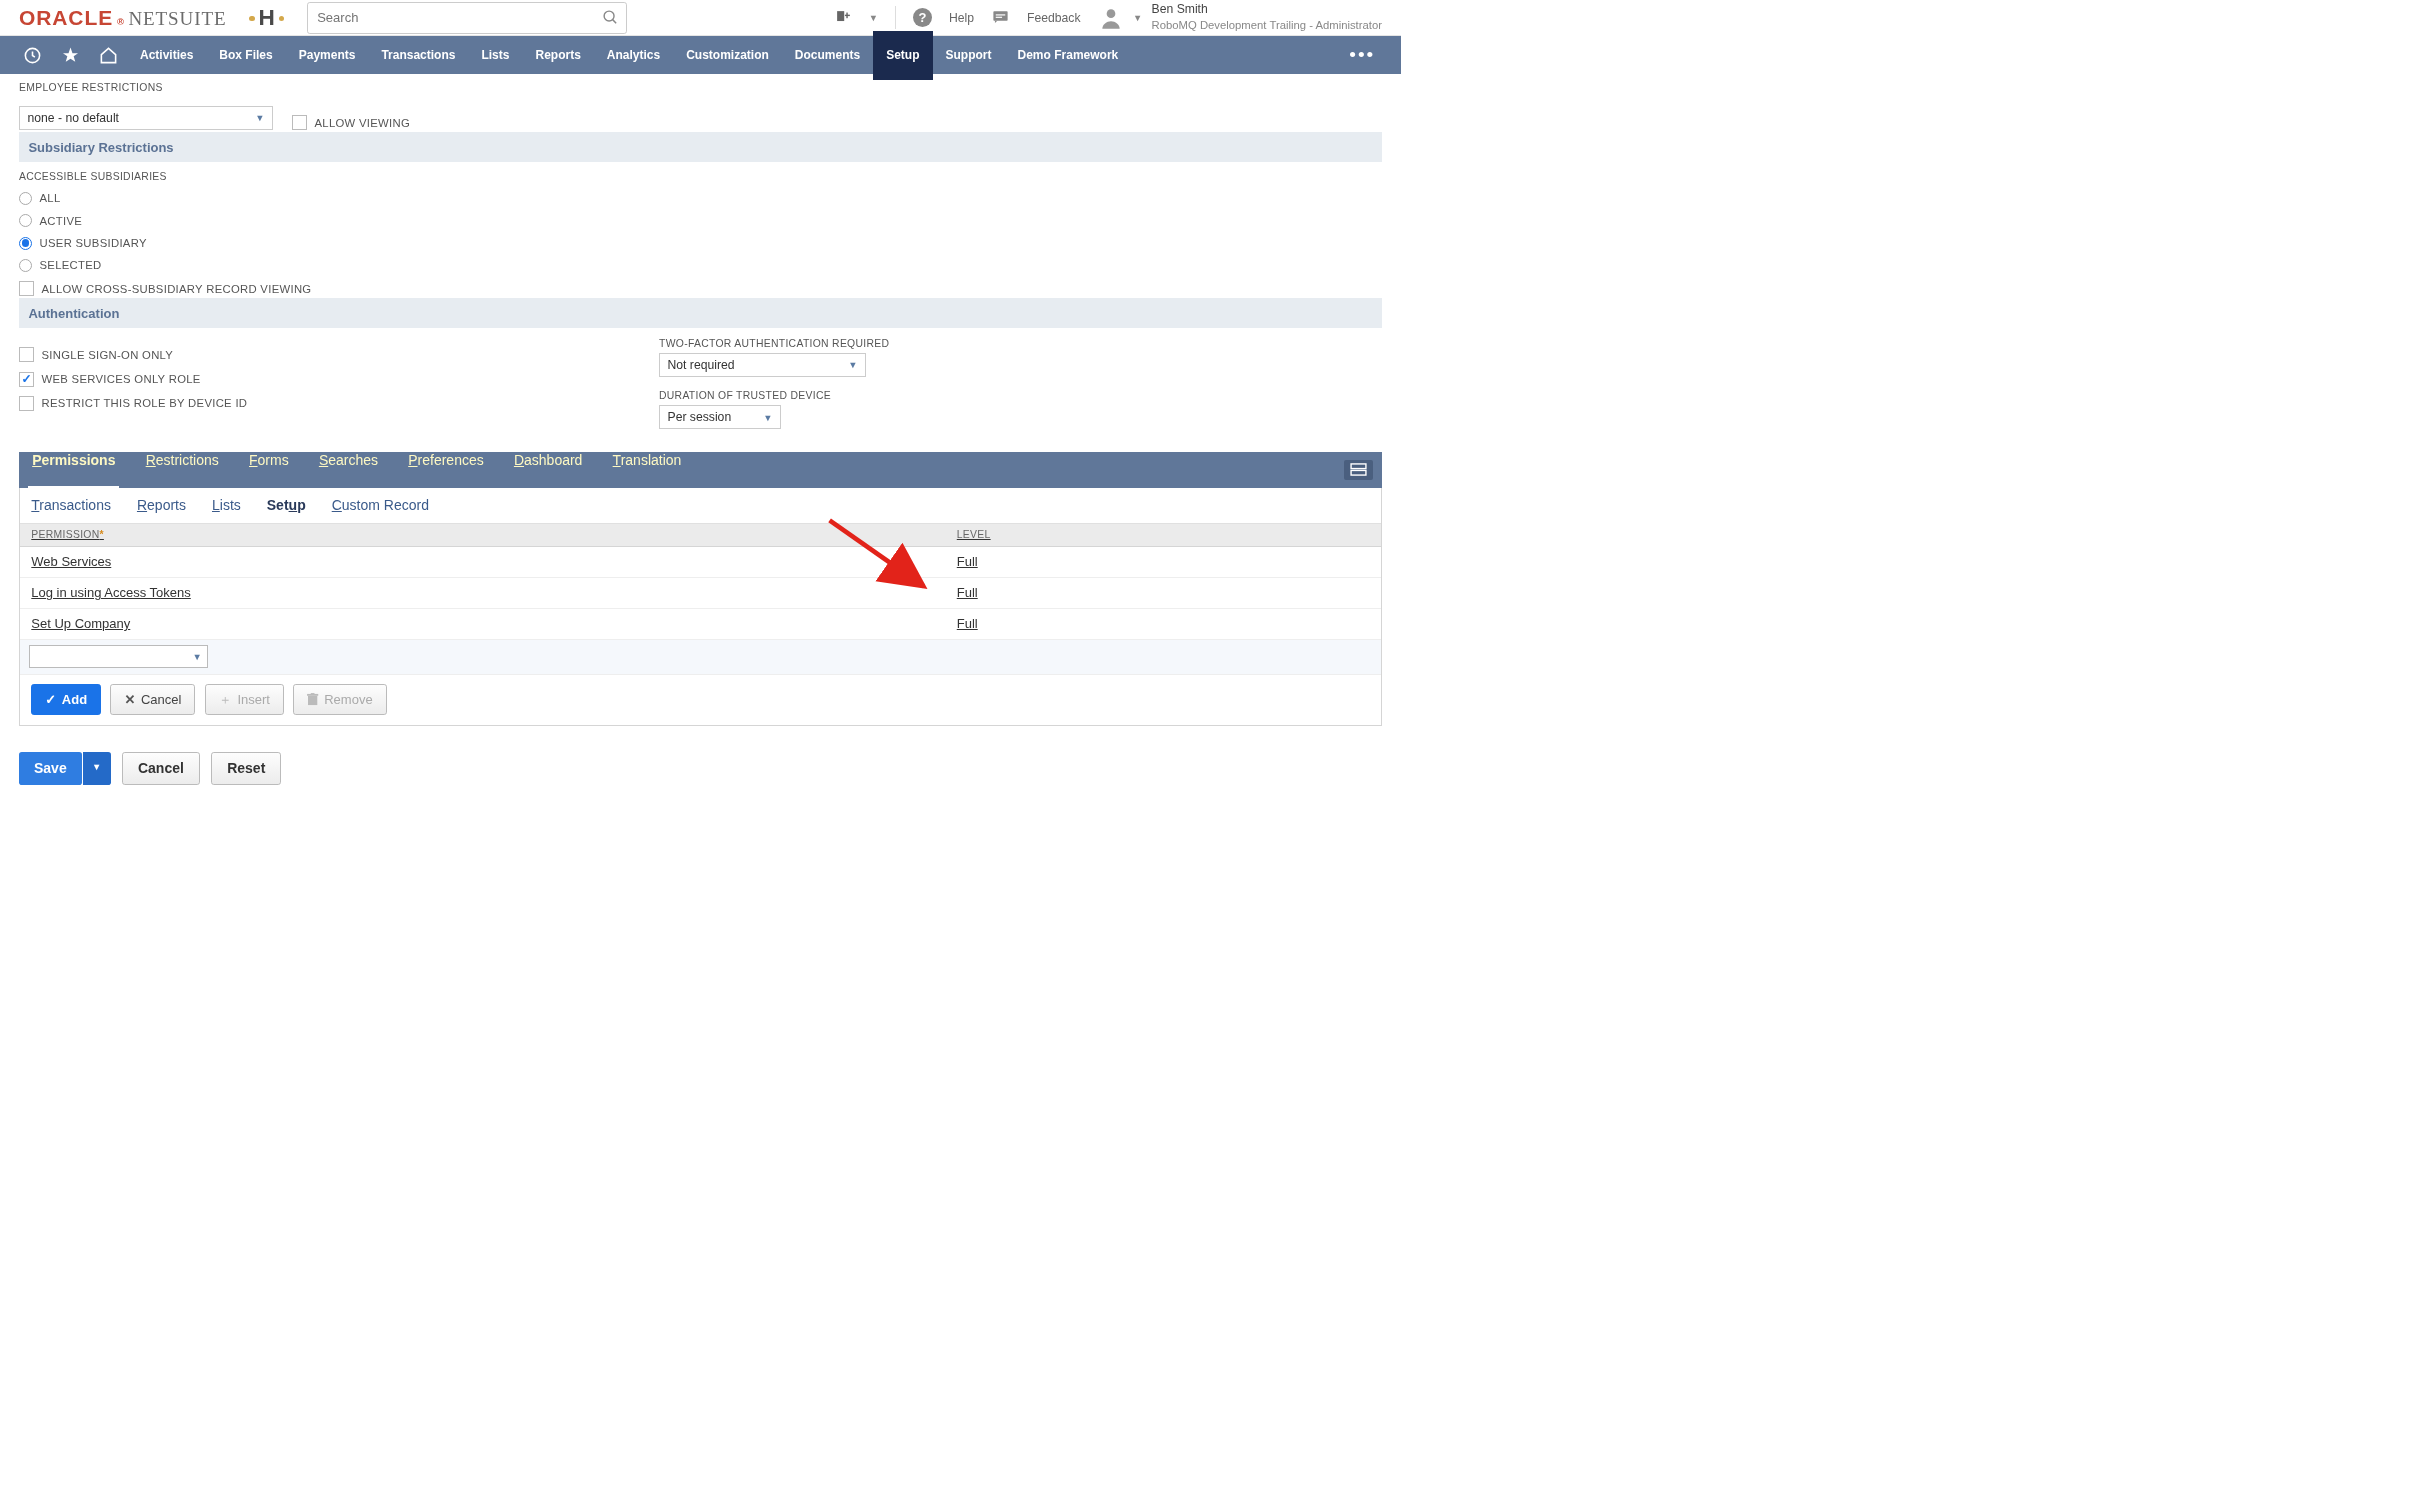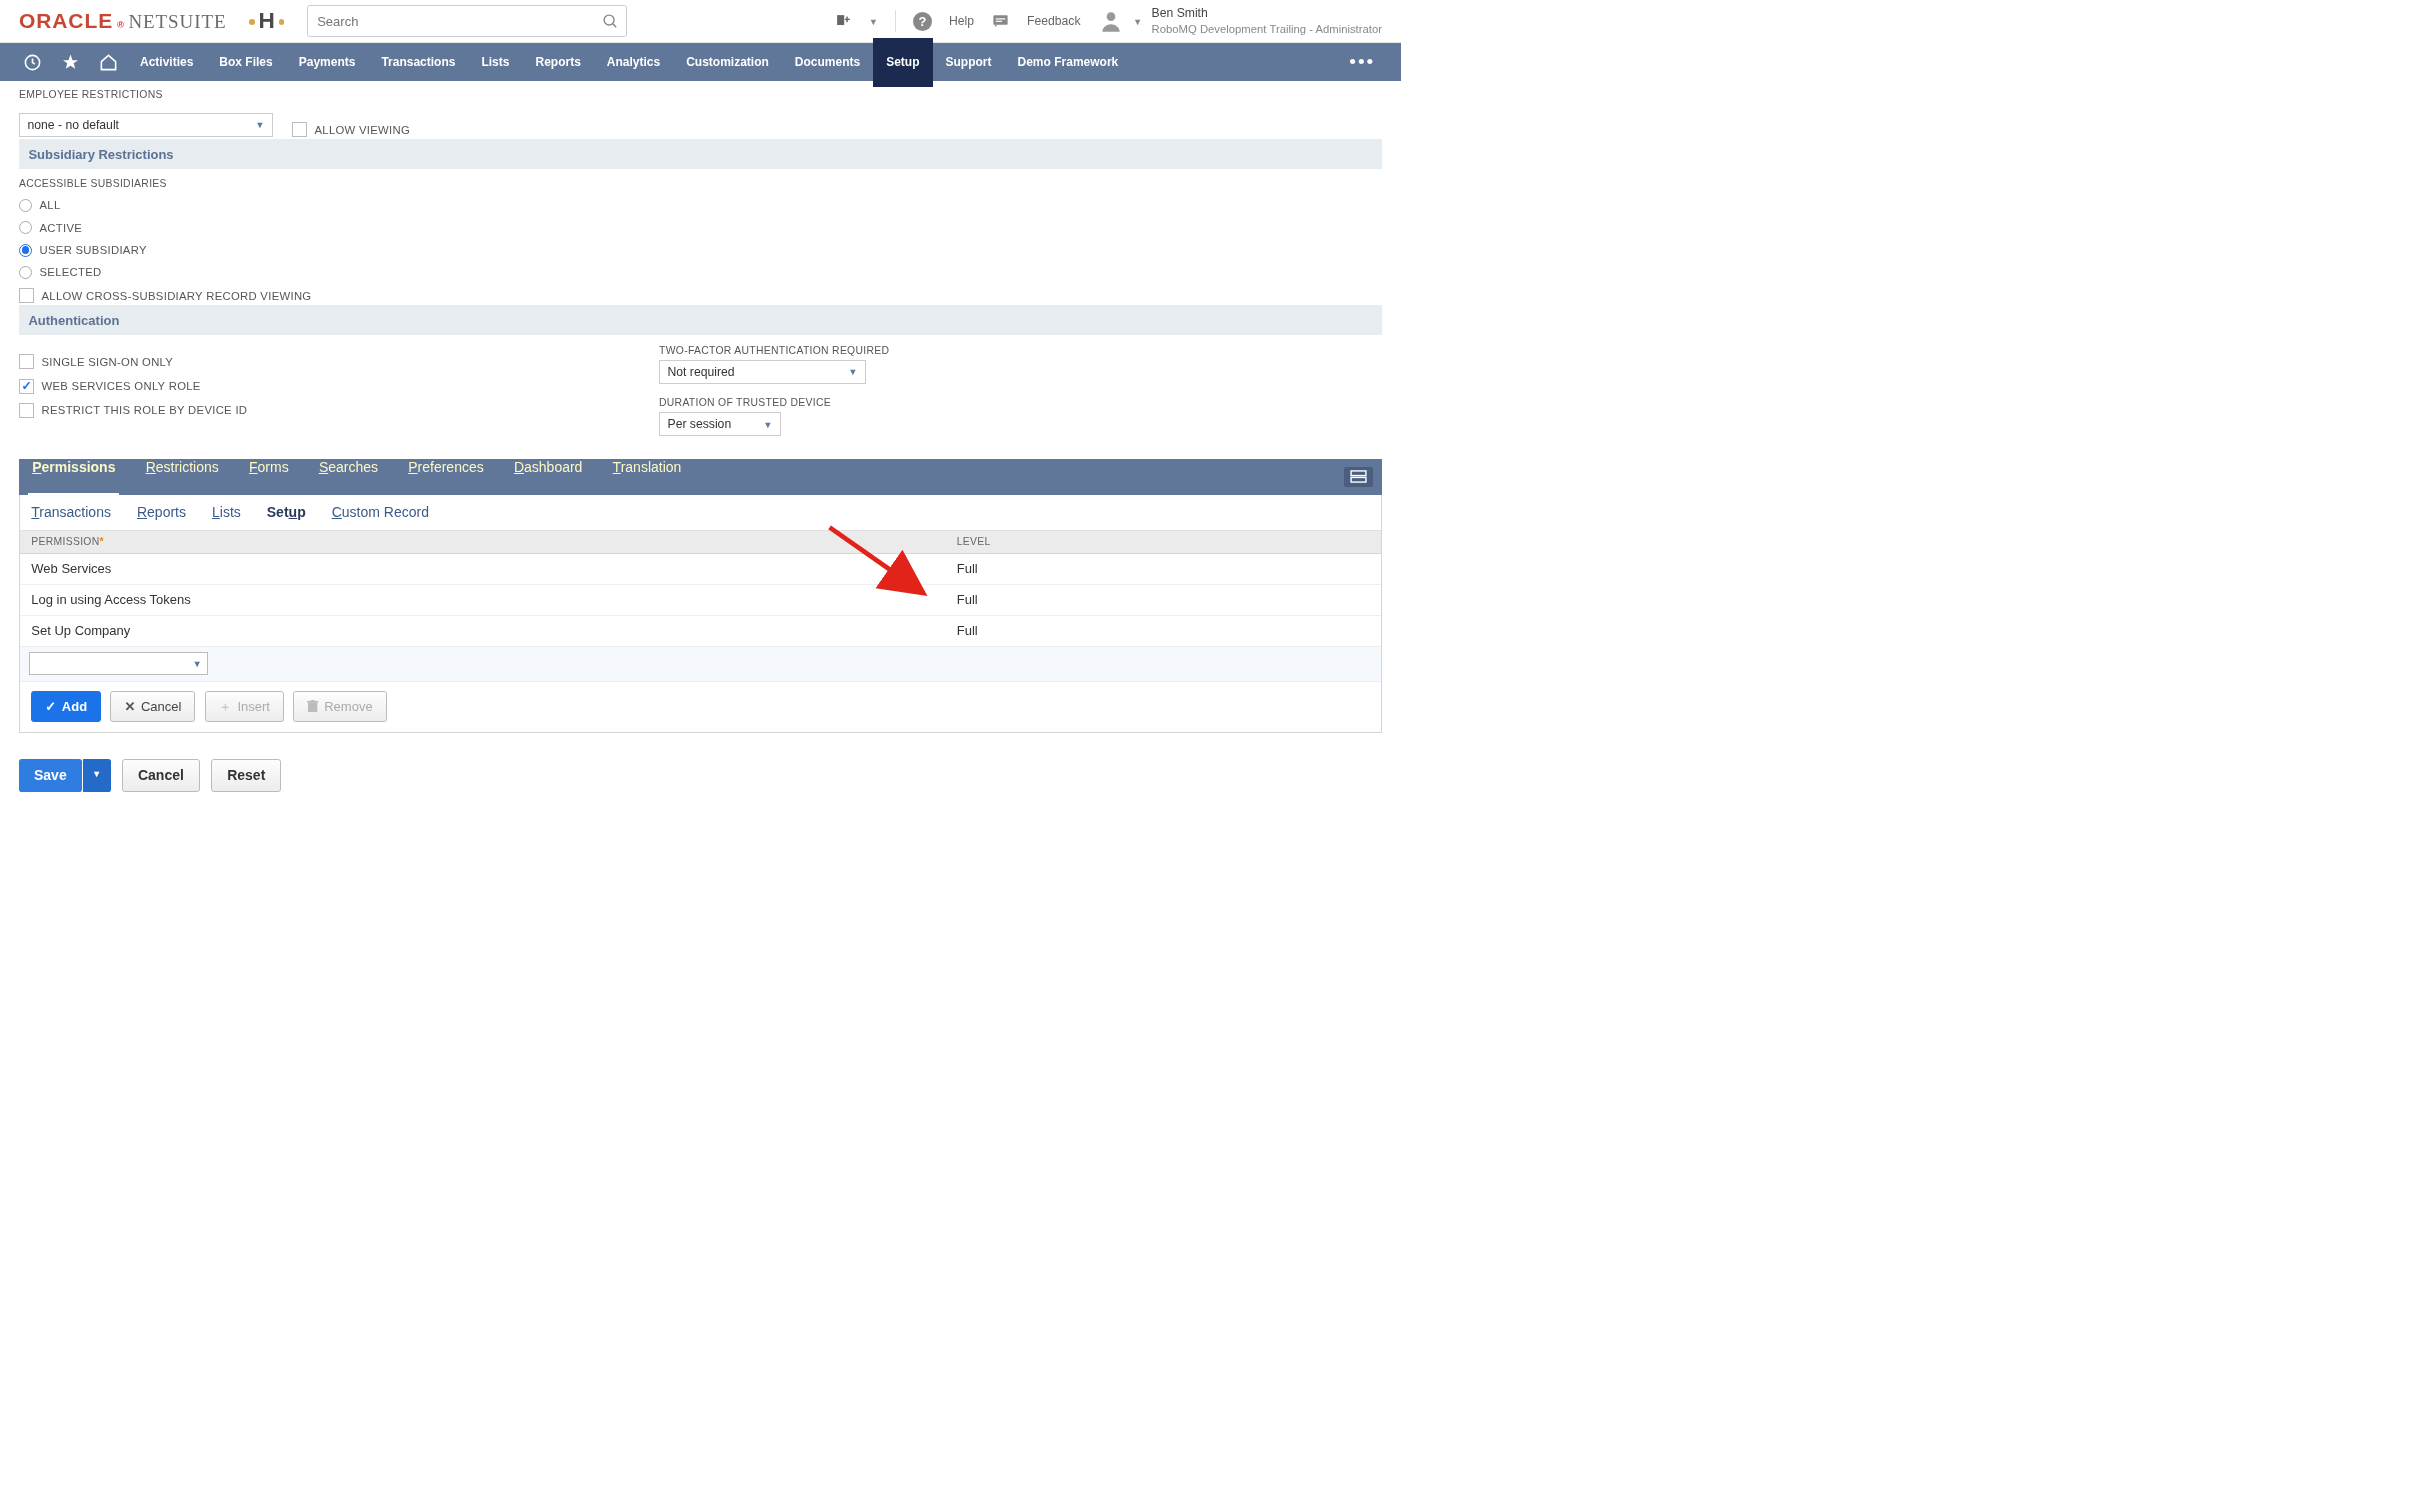--- a/index.html
+++ b/index.html
@@ -1,19 +1,19 @@
 <!DOCTYPE html>
 <html style="font-size:15px"><head>
 <meta charset="utf-8">
 <style>
 * { margin: 0; padding: 0; box-sizing: border-box; }
 body { font-family: Arial, Helvetica, sans-serif; font-size: 12.2px; color: #333; background: #fff; width: 1401px; }
 
 
-.topbar { display: flex; align-items: center; padding: 7.5px 19px; border-bottom: 0.9px solid #e5e5e5; height: 43px; gap: 13px; }
+.topbar { display: flex; align-items: center; padding: 7.5px 19px; border-bottom: 0.9px solid #e5e5e5; height: 36px; gap: 13px; }
 .logo-oracle { font-family: Arial; font-weight: bold; font-size: 21px; color: #c74634; letter-spacing: 0.9px; display: flex; align-items: baseline; gap: 3.8px;}
 .logo-netsuite { font-size: 19px; color: #6b6b6b; font-weight: 300; letter-spacing: 0.9px; font-family: Liberation Serif, serif; }
 .logo-reg { font-size: 9.4px; color: #c74634; vertical-align: top; }
 .logo-h { font-size: 22.6px; font-weight: bold; color: #4a4a4a; margin-left: 19px; position: relative; }
 .logo-h-dot { position: absolute; width: 5.6px; height: 5.6px; background: #d4a84b; border-radius: 50%; top: 11.3px; }
 .search-wrap { margin-left: 19px; position: relative; }
 .search-input { width: 320px; height: 32px; border: 0.9px solid #ccc; border-radius: 2.8px; padding: 0 32px 0 9.4px; font-size: 13px; color: #888; }
 .search-icon-btn { position: absolute; right: 7.5px; top: 7.5px; color: #888; }
 .topbar-right { margin-left: auto; display: flex; align-items: center; gap: 17px; color: #666; font-size: 12.2px; }
 .topbar-right .sep { width: 0.9px; height: 22.6px; background: #ddd; }
@@ -57,21 +57,21 @@
 .subtab-bar { background: #607799; display: flex; align-items: center; height: 36px; margin-top: 22.6px; padding: 0 9.4px; gap: 22.6px; position: relative;}
 .subtab { color: #fef9c3; font-size: 14px; padding: 0 3.8px; height: 36px; display: flex; }
 .subtab.active { font-weight: bold; border-bottom: 2.8px solid #fff; }
 .subtab-view-icon { margin-left: auto; background: #4a5f7f; padding: 3.8px 5.6px; border-radius: 1.9px; }
 
 .inner-tabs { background: #fff; border: 0.9px solid #d5d5d5; border-top: none; }
 .inner-tab-row { display: flex; gap: 26px; padding: 9.4px 11.3px; border-bottom: 0.9px solid #e0e0e0; }
 .inner-tab { color: #3a5a8a; font-size: 14px; }
 .inner-tab.active { font-weight: bold; color: #2a3a5a; }
 
-.perm-table { width: 100%; border-collapse: collapse; }
+.perm-table { width: 100%; border-collapse: collapse; text-decoration: underline; }
 .perm-table th { text-align: left; background: #ebebeb; font-size: 10.4px; color: #666; padding: 5.6px 11.3px; font-weight: normal; letter-spacing: 0.3px; border-bottom: 0.9px solid #d5d5d5; }
 .perm-table th .req { color: #d78b1e; font-weight: bold; }
 .perm-table td { padding: 7.5px 11.3px; font-size: 13px; color: #333; border-bottom: 0.9px solid #eee; }
 .perm-table tr.newrow td { background: #f5f8fc; padding: 5.6px 9.4px; }
 .perm-dd { border: 0.9px solid #bbb; height: 22.6px; width: 179px; display: inline-flex; align-items: center; justify-content: flex-end; padding: 0 5.6px; background: #fff; }
 
 .btn-row { display: flex; gap: 9.4px; padding: 9.4px 11.3px; }
 .btn { border: 0.9px solid #bbb; background: linear-gradient(#fdfdfd,#ececec); padding: 5.6px 13px; border-radius: 2.8px; font-size: 13px; color: #444; display: inline-flex; align-items: center; gap: 5.6px; cursor: pointer; }
 .btn.primary { background: #1a73e8; color: #fff; border-color: #1a73e8; font-weight: bold; }
 .btn.disabled { color: #aaa; }

